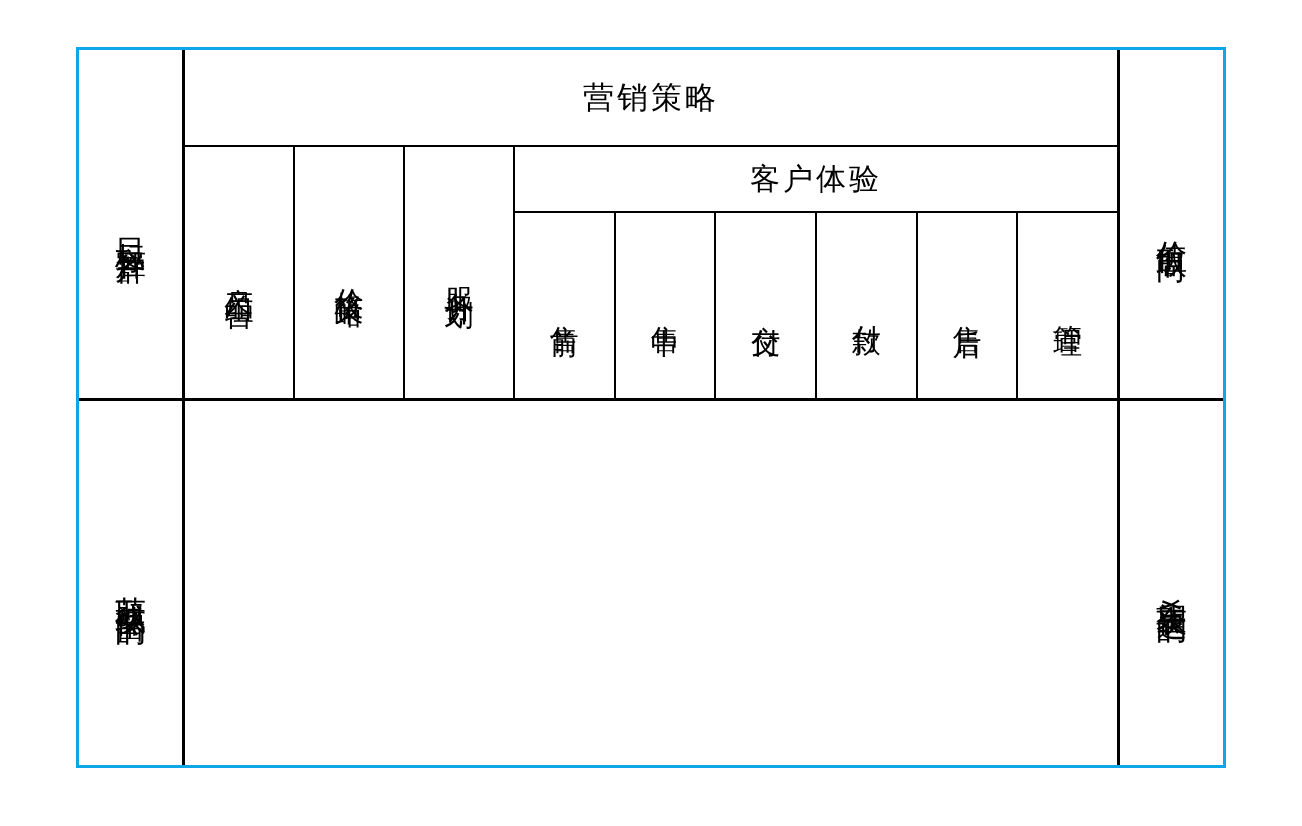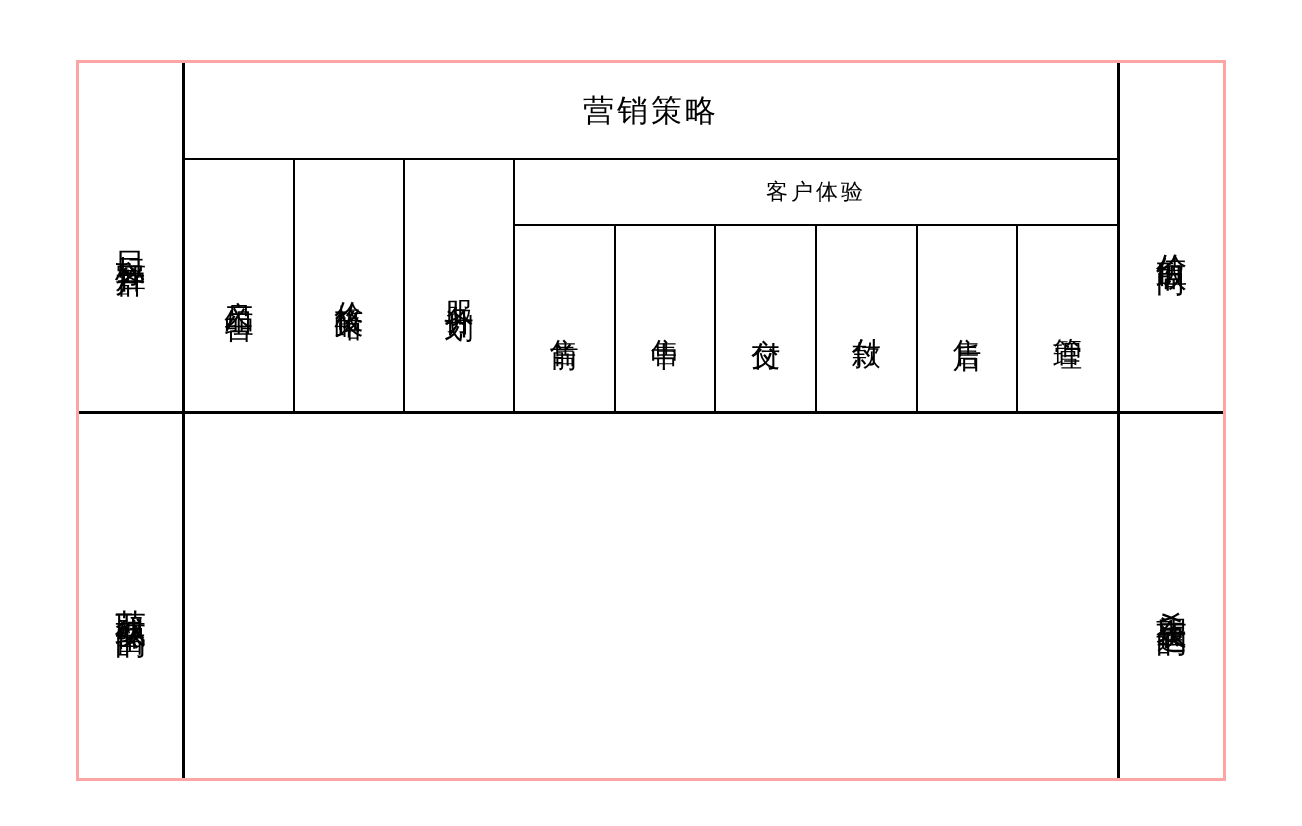--- a/index.html
+++ b/index.html
@@ -18,24 +18,24 @@
   .sheet {
     position: relative;
     width: 1302px;
     height: 826px;
   }
 
   
   .matrix {
     position: absolute;
     left: 76px;
-    top: 60px;
+    top: 47px;
     width: 1150px;
     height: 721px;
-    border: 3px solid #fca5a5;
+    border: 3px solid #0ea5e9;
     box-sizing: border-box;
     display: flex;
     flex-direction: row;
   }
 
   
   .vtext {
     writing-mode: vertical-rl;
     text-orientation: upright;
     letter-spacing: 4px;
@@ -116,21 +116,21 @@
     flex-direction: column;
   }
   .cx-title {
     height: 66px;
     flex: 0 0 66px;
     border-bottom: 2px solid #000;
     box-sizing: border-box;
     display: flex;
     align-items: center;
     justify-content: center;
-    font-size: 22px;
+    font-size: 30px;
     letter-spacing: 3px;
     text-align: center;
   }
   .cx-cols {
     flex: 1 1 auto;
     display: flex;
     flex-direction: row;
   }
   .cxcell {
     flex: 1 1 0;

